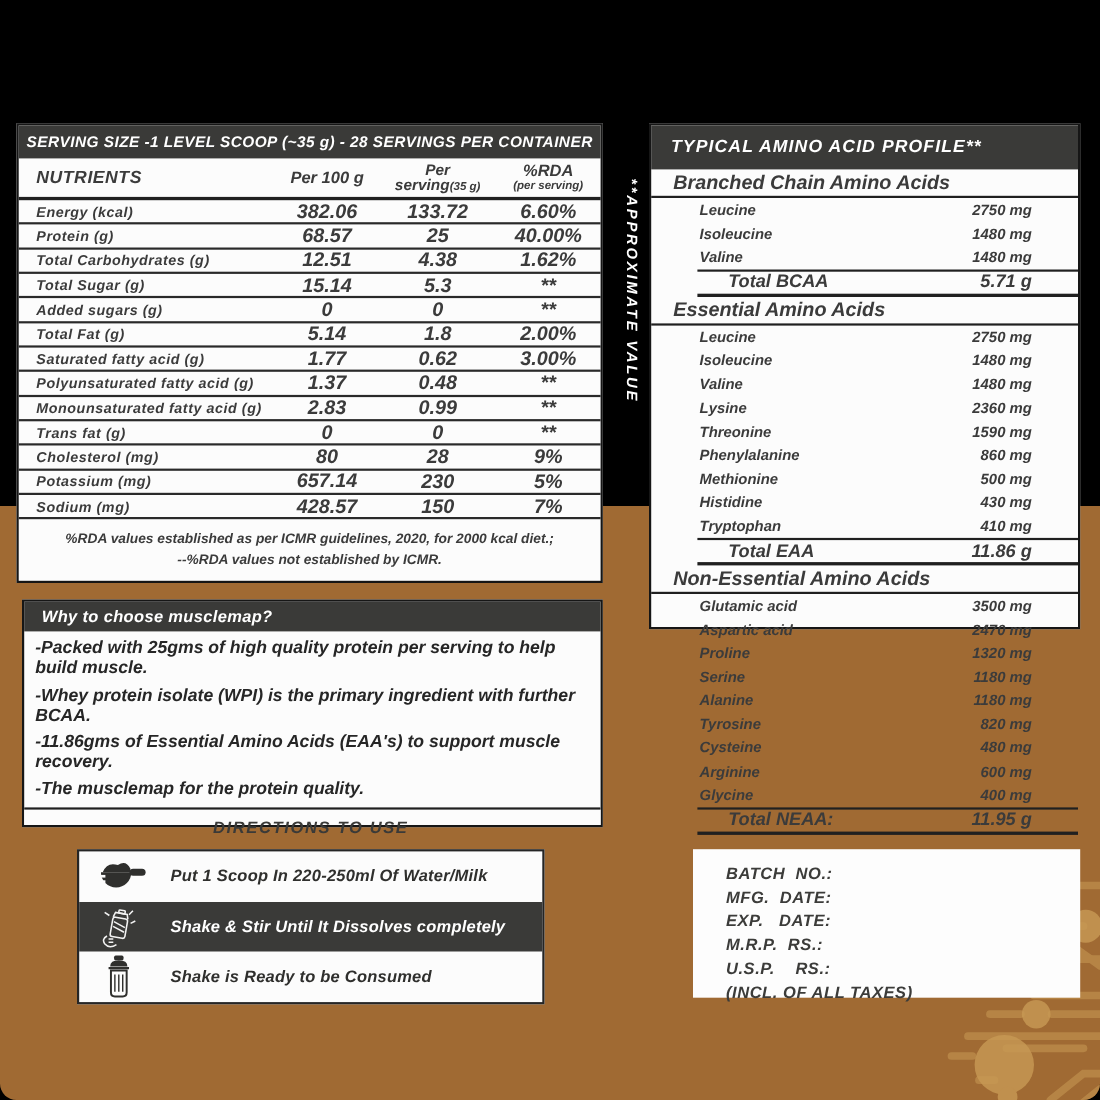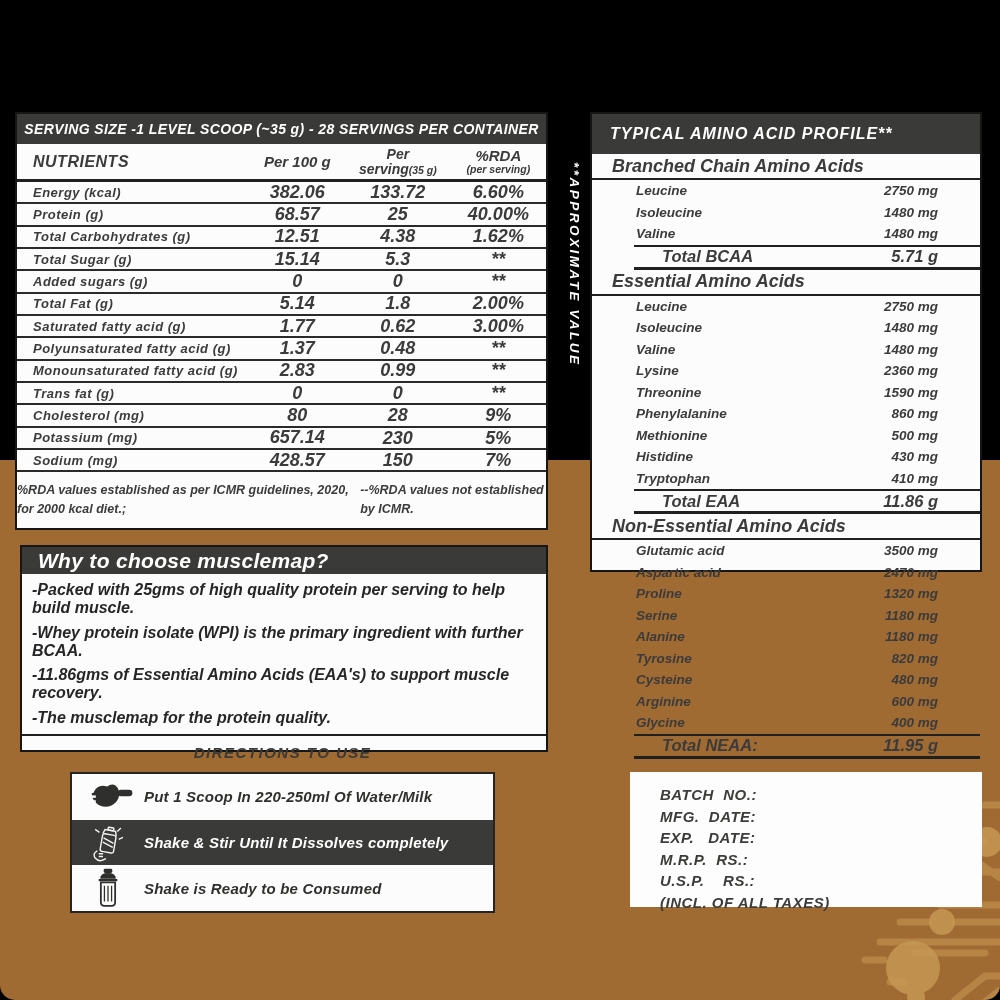--- a/index.html
+++ b/index.html
@@ -17,21 +17,21 @@
   .thead { height:38px; display:flex; align-items:center; border-bottom:3px solid #202020; color:#3b3b3b; }
   .col-label { width:44%; padding-left:16px; font-size:16px; letter-spacing:.5px; }
   .col-v1 { width:18%; text-align:center; font-size:15px; }
   .col-v2 { width:20%; text-align:center; font-size:14px; line-height:1.05; }
   .col-v3 { width:18%; text-align:center; font-size:15px; line-height:1.05; }
   .sub { font-size:10.5px; }
   .nrow { height:22.35px; display:flex; align-items:center; border-bottom:2px solid #2a2a2a; color:#3b3b3b; font-size:13px; }
   .nrow:last-of-type { border-bottom:2px solid #2a2a2a; }
   .nrow .col-label { font-size:13px; }
   .nrow .col-v1, .nrow .col-v2, .nrow .col-v3 { font-size:18px; }
-  .nfoot { height:55px; display:flex; flex-direction:row; justify-content:center; align-items:center;
+  .nfoot { height:55px; display:flex; flex-direction:column; justify-content:center; align-items:center;
            color:#3b3b3b; font-size:12.5px; line-height:1.55; }
 
   
   .approx-note { position:absolute; left:556px; top:162px; width:26px; height:240px; color:#fff;
                  writing-mode:vertical-rl; font-size:13.5px; letter-spacing:2.5px; text-align:left; }
 
   
   .amino-panel { position:absolute; left:590px; top:112px; width:392px; height:460px;
                  background:#fcfcfc; border:2px solid #161616; display:flex; flex-direction:column; }
   .amino-panel .panel-head { height:40px; padding-left:18px; font-size:16px; letter-spacing:1px; flex:none; }
@@ -39,34 +39,34 @@
                color:#3b3b3b; border-bottom:2.5px solid #202020; flex:none; }
   .arow { height:21.5px; display:flex; align-items:center; justify-content:space-between;
           padding:0 42px 0 44px; font-size:13.5px; color:#3b3b3b; flex:none; }
   .total-row { height:25px; display:flex; align-items:center; justify-content:space-between;
                padding:0 42px 0 28px; font-size:16.5px; color:#3b3b3b;
                border-top:2.5px solid #202020; border-bottom:3px solid #202020; flex:none;margin-left:42px; }
 
   
   .why-box { position:absolute; left:20px; top:545px; width:528px; background:#fcfcfc; border:2px solid #161616; }
   .why-head { height:27px; background:#3a3a38; color:#fff; display:flex; align-items:center;
-              padding-left:16px; font-size:21px; letter-spacing:.3px; }
+              padding-left:16px; font-size:15px; letter-spacing:.3px; }
   .why-body { height:160px; display:flex; flex-direction:column; justify-content:space-around;
               padding:4px 8px 4px 10px; color:#262626; font-size:16px; }
   .why-strip { height:16px; border-top:2px solid #202020; background:#fcfcfc; }
 
   
   .directions-title { position:absolute; left:70px; top:744px; width:425px; text-align:center;
                       color:#3a3a38; font-size:15px; letter-spacing:1.5px; }
   .directions-box { position:absolute; left:70px; top:772px; width:425px; height:141px;
                     background:#fcfcfc; border:2.5px solid #252525; display:flex; flex-direction:column; }
   .drow { flex:1; display:flex; align-items:center; color:#2f2f2d; }
   .drow.dark { background:#3a3a38; color:#fff; }
   .drow-icon { width:72px; display:flex; justify-content:center; align-items:center; flex:none; }
-  .drow-text { font-size:15px; letter-spacing:.2px; }
+  .drow-text { font-size:15px; letter-spacing:.2px;margin-left:11px; }
 
   
   .batch-box { position:absolute; left:630px; top:772px; width:352px; height:135px; background:#fdfdfd;
                padding:12px 0 0 30px; color:#3c3c3a; font-size:15px; }
   .batch-line { line-height:21.5px; white-space:pre; letter-spacing:.5px; }
 </style>
 </head>
 <body>
 
 <div id="canvas">

